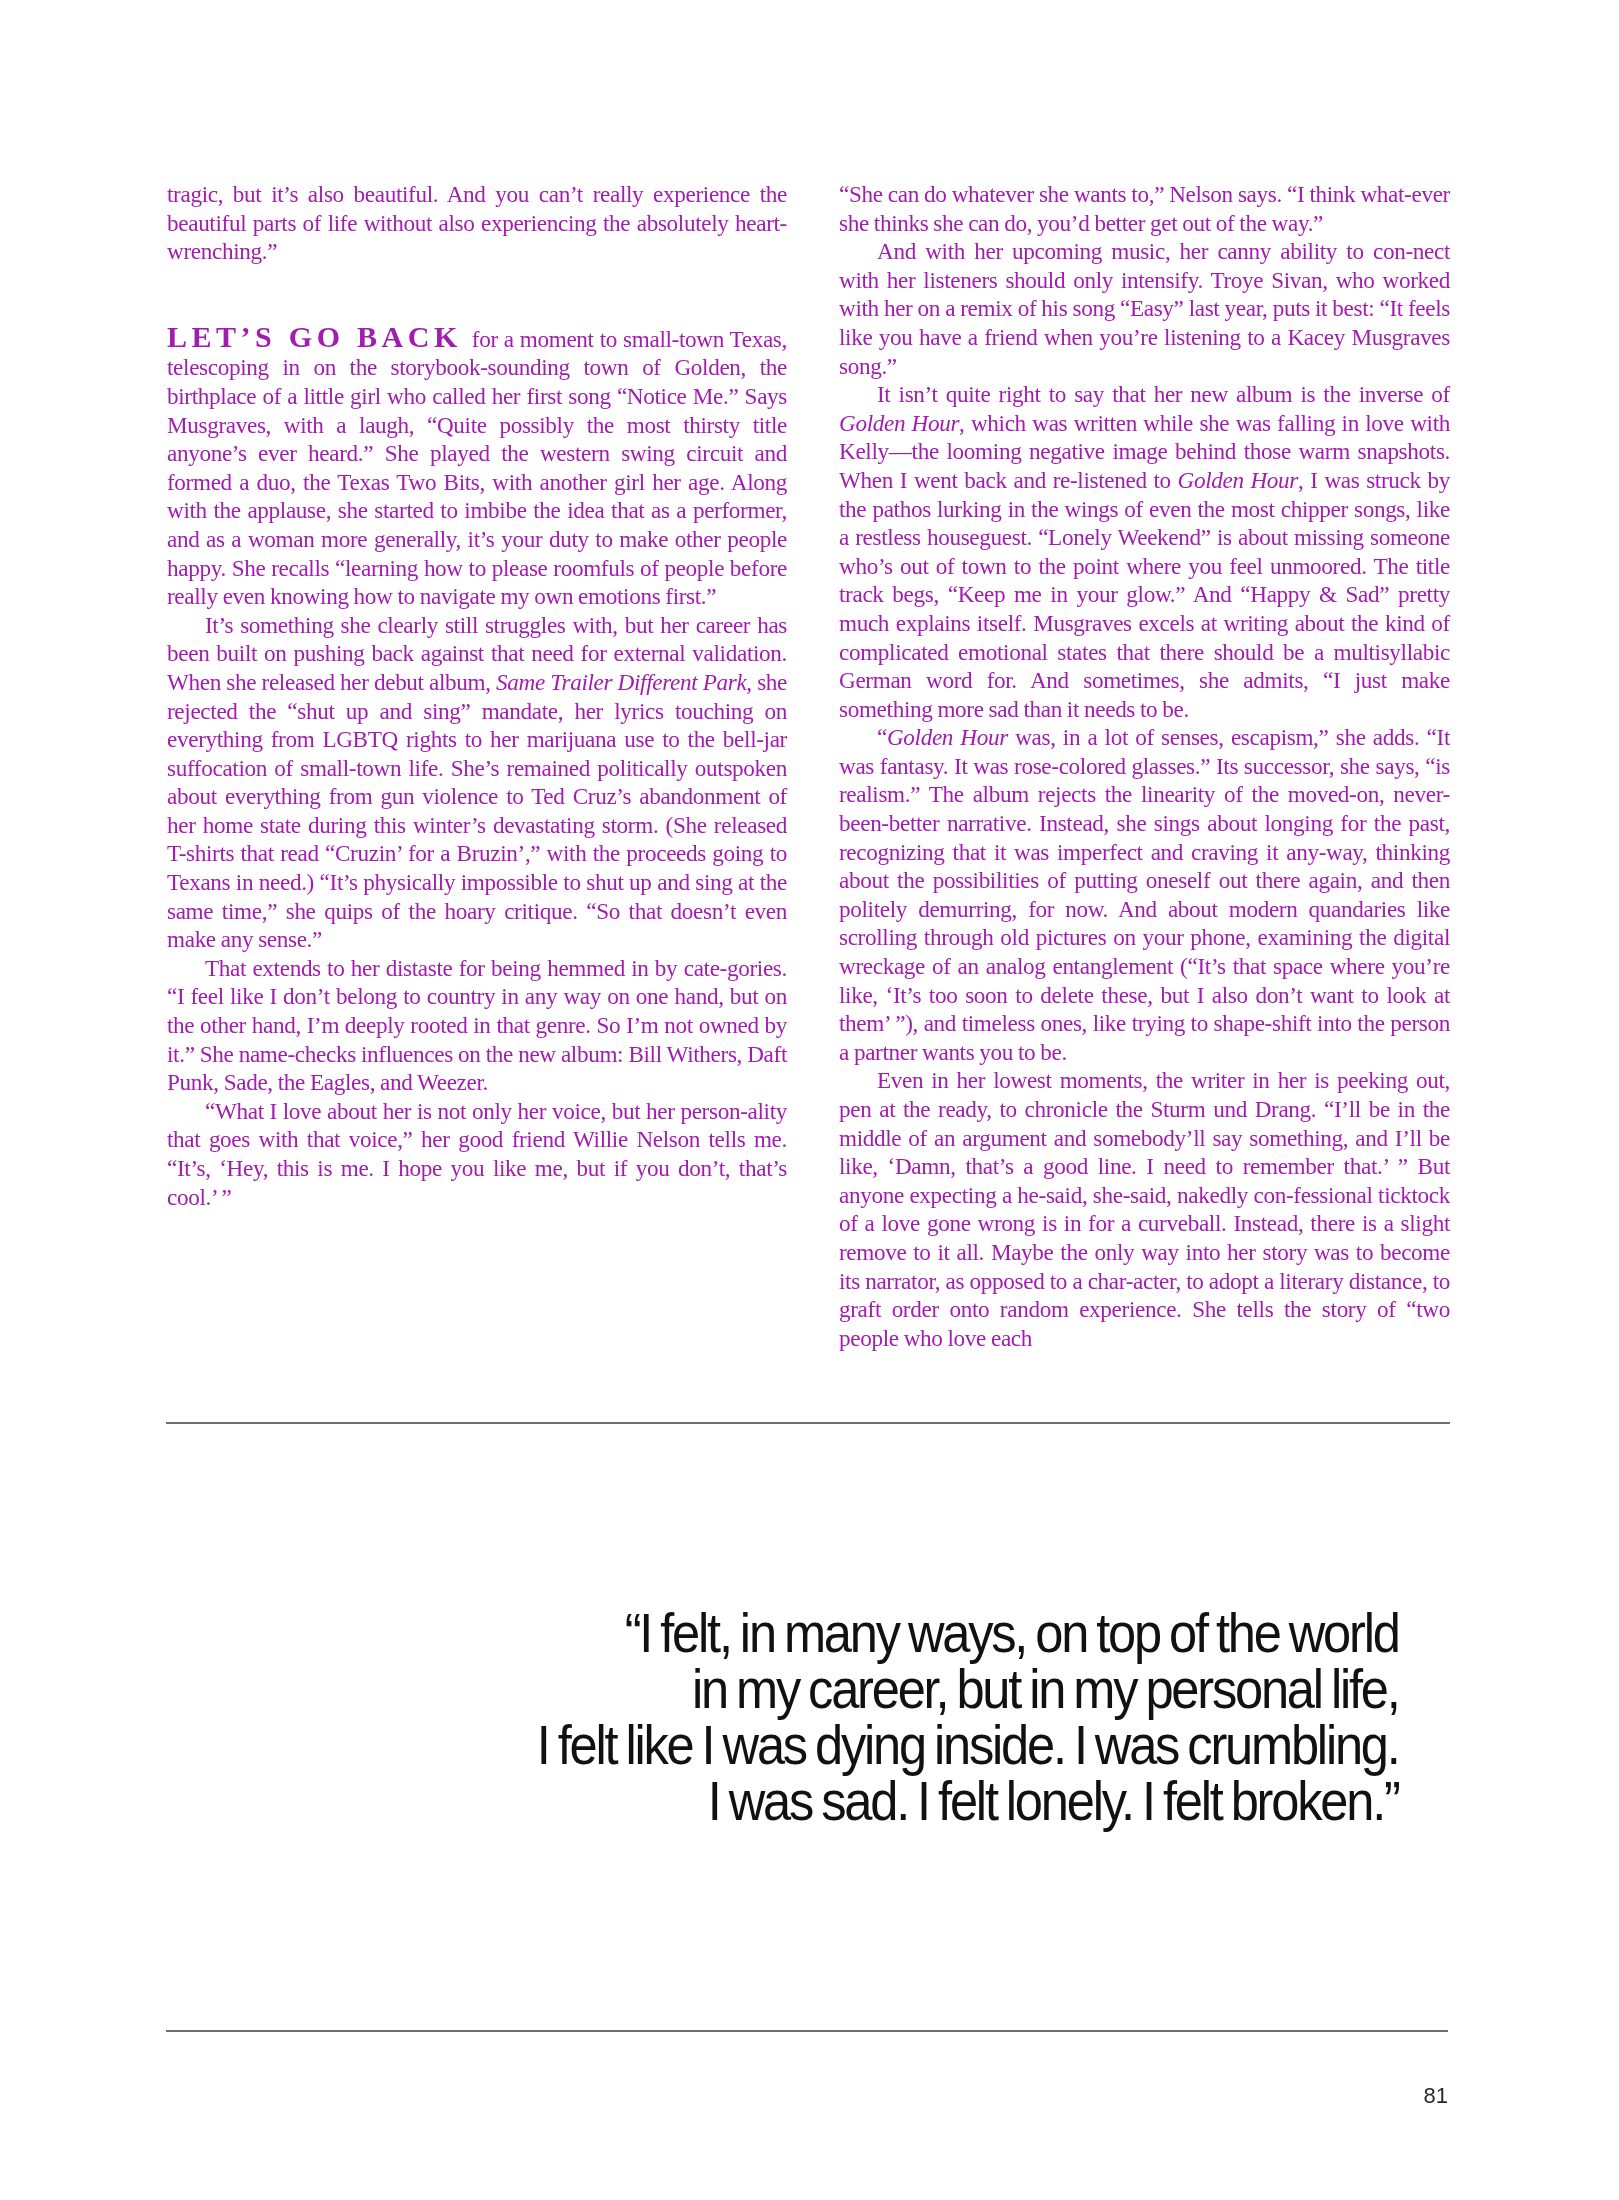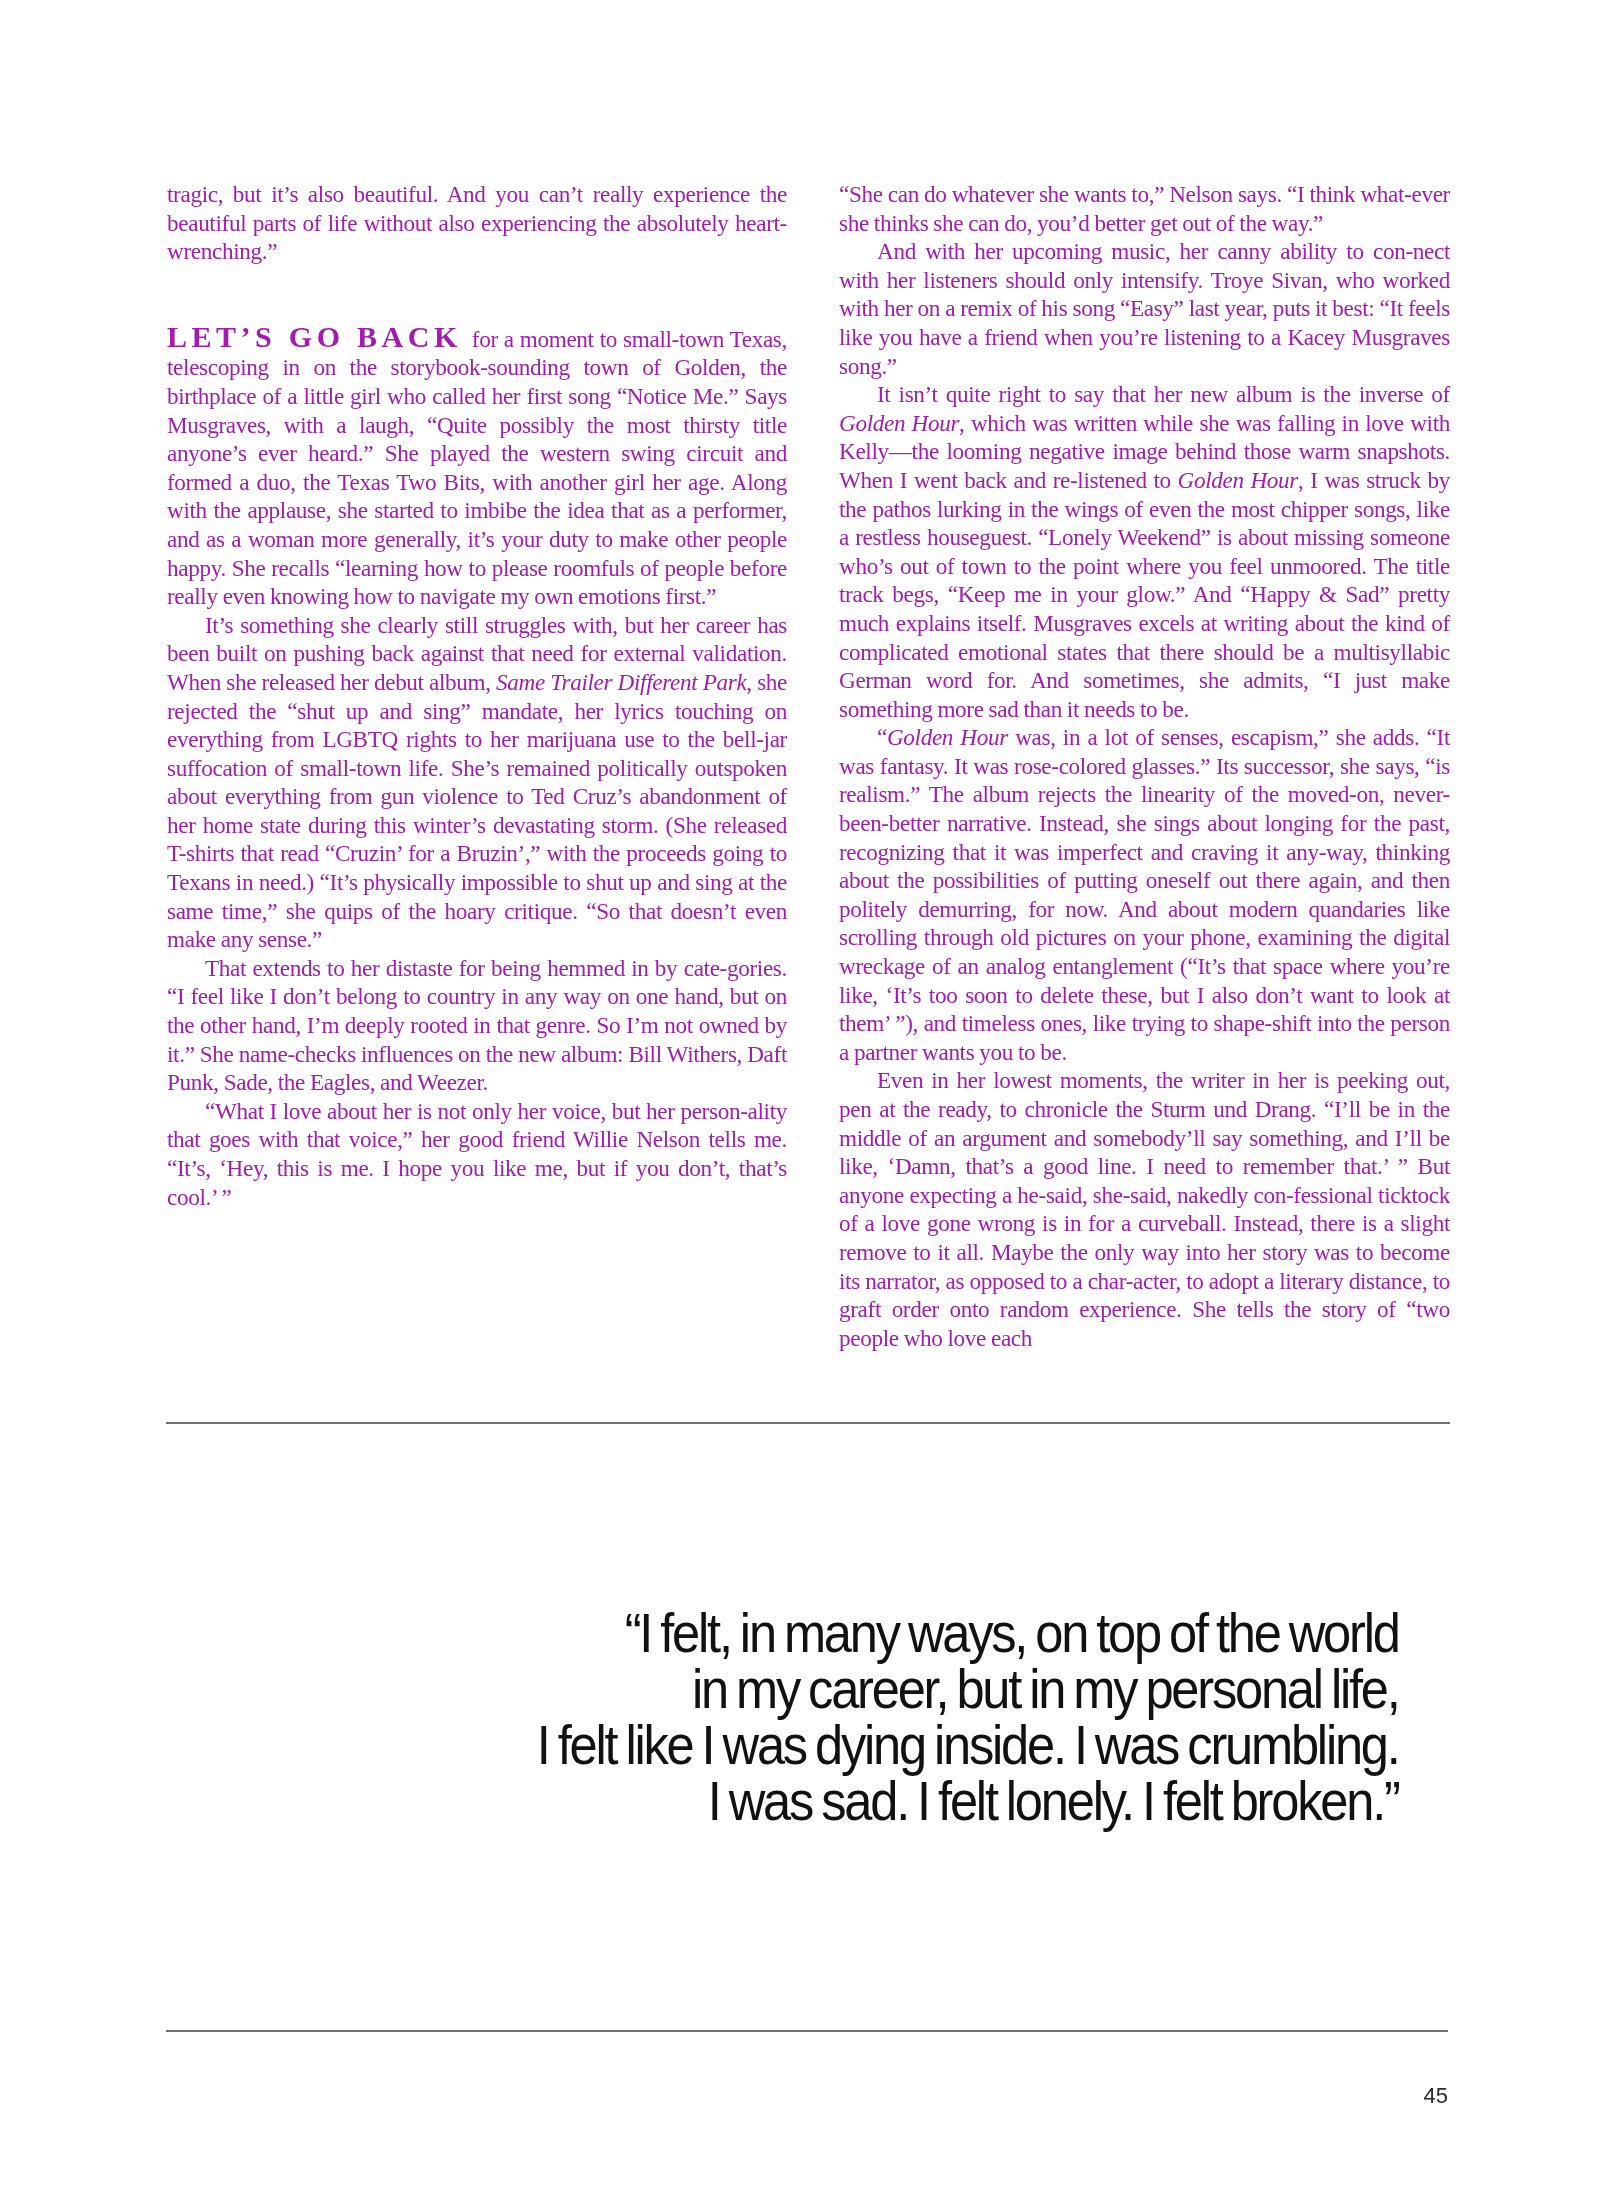--- a/index.html
+++ b/index.html
@@ -83,14 +83,14 @@
 
   <div class="pullquote">
     <span class="pq-line">“I felt, in many ways, on top of the world</span>
     <span class="pq-line">in my career, but in my personal life,</span>
     <span class="pq-line">I felt like I was dying inside. I was crumbling.</span>
     <span class="pq-line">I was sad. I felt lonely. I felt broken.”</span>
   </div>
 
   <div class="rule rule-bottom"></div>
 
-  <div class="page-number">45</div>
+  <div class="page-number">81</div>
 </div>
 
 </body></html>

